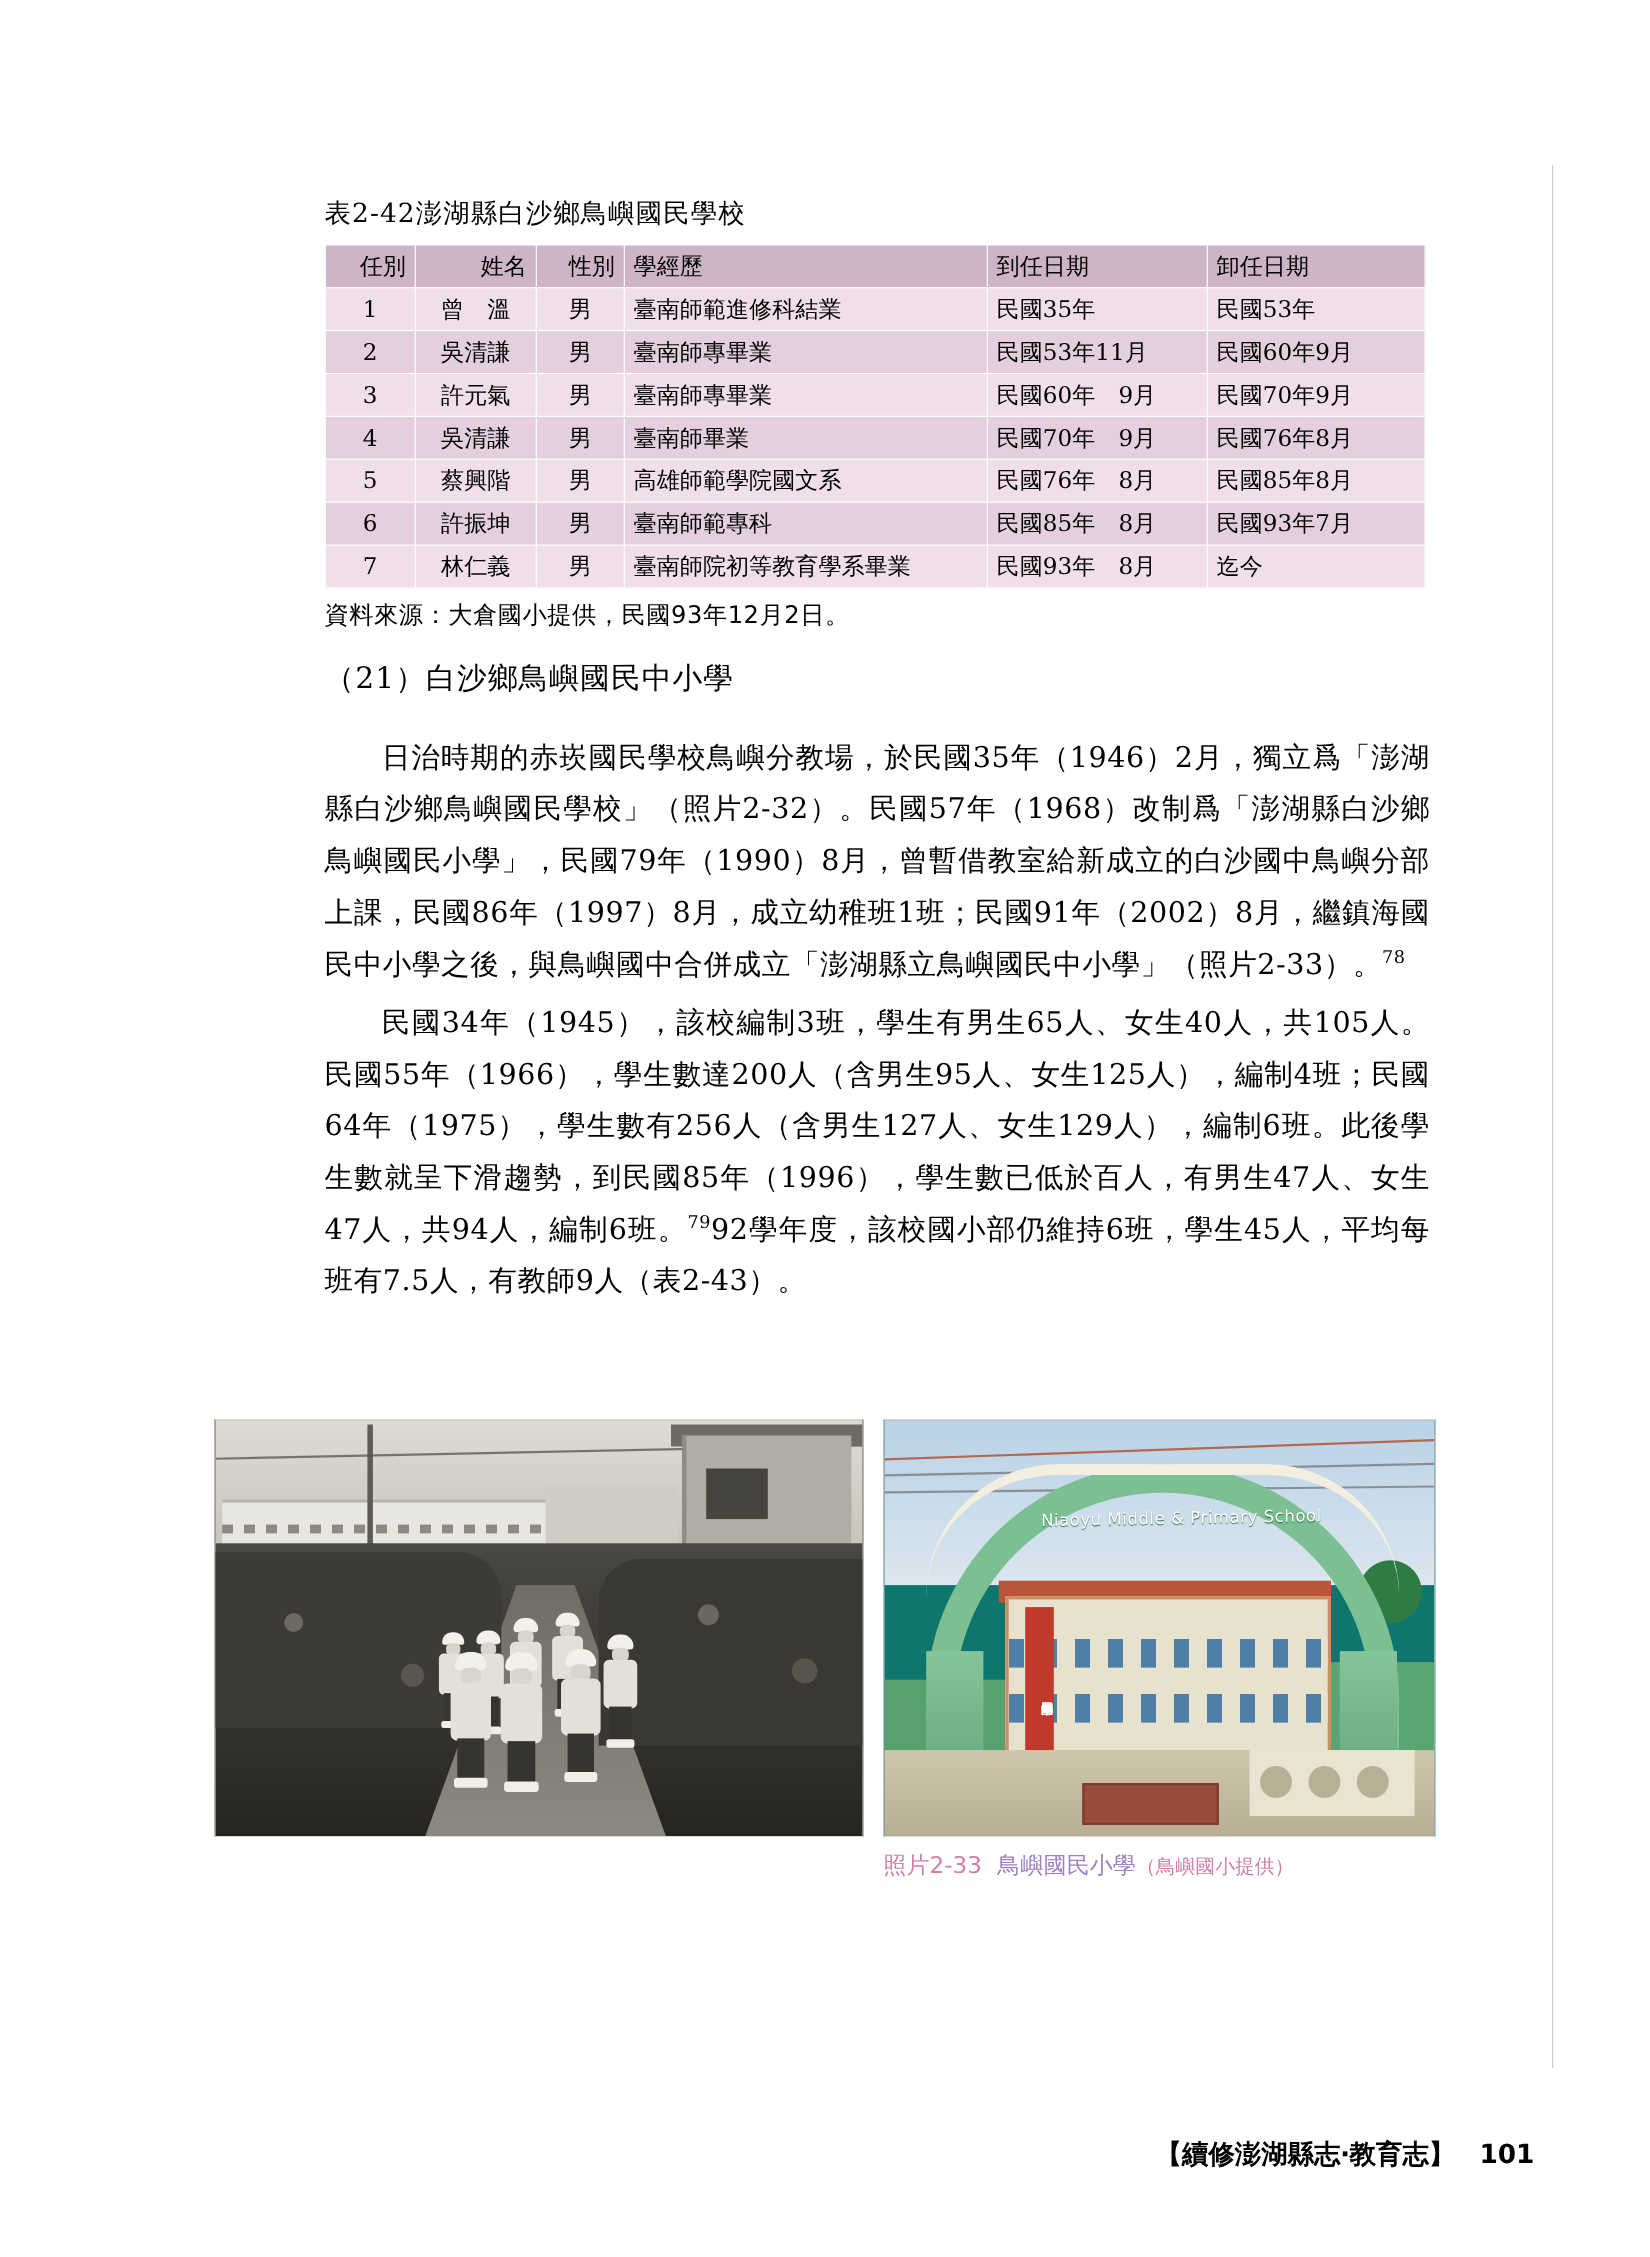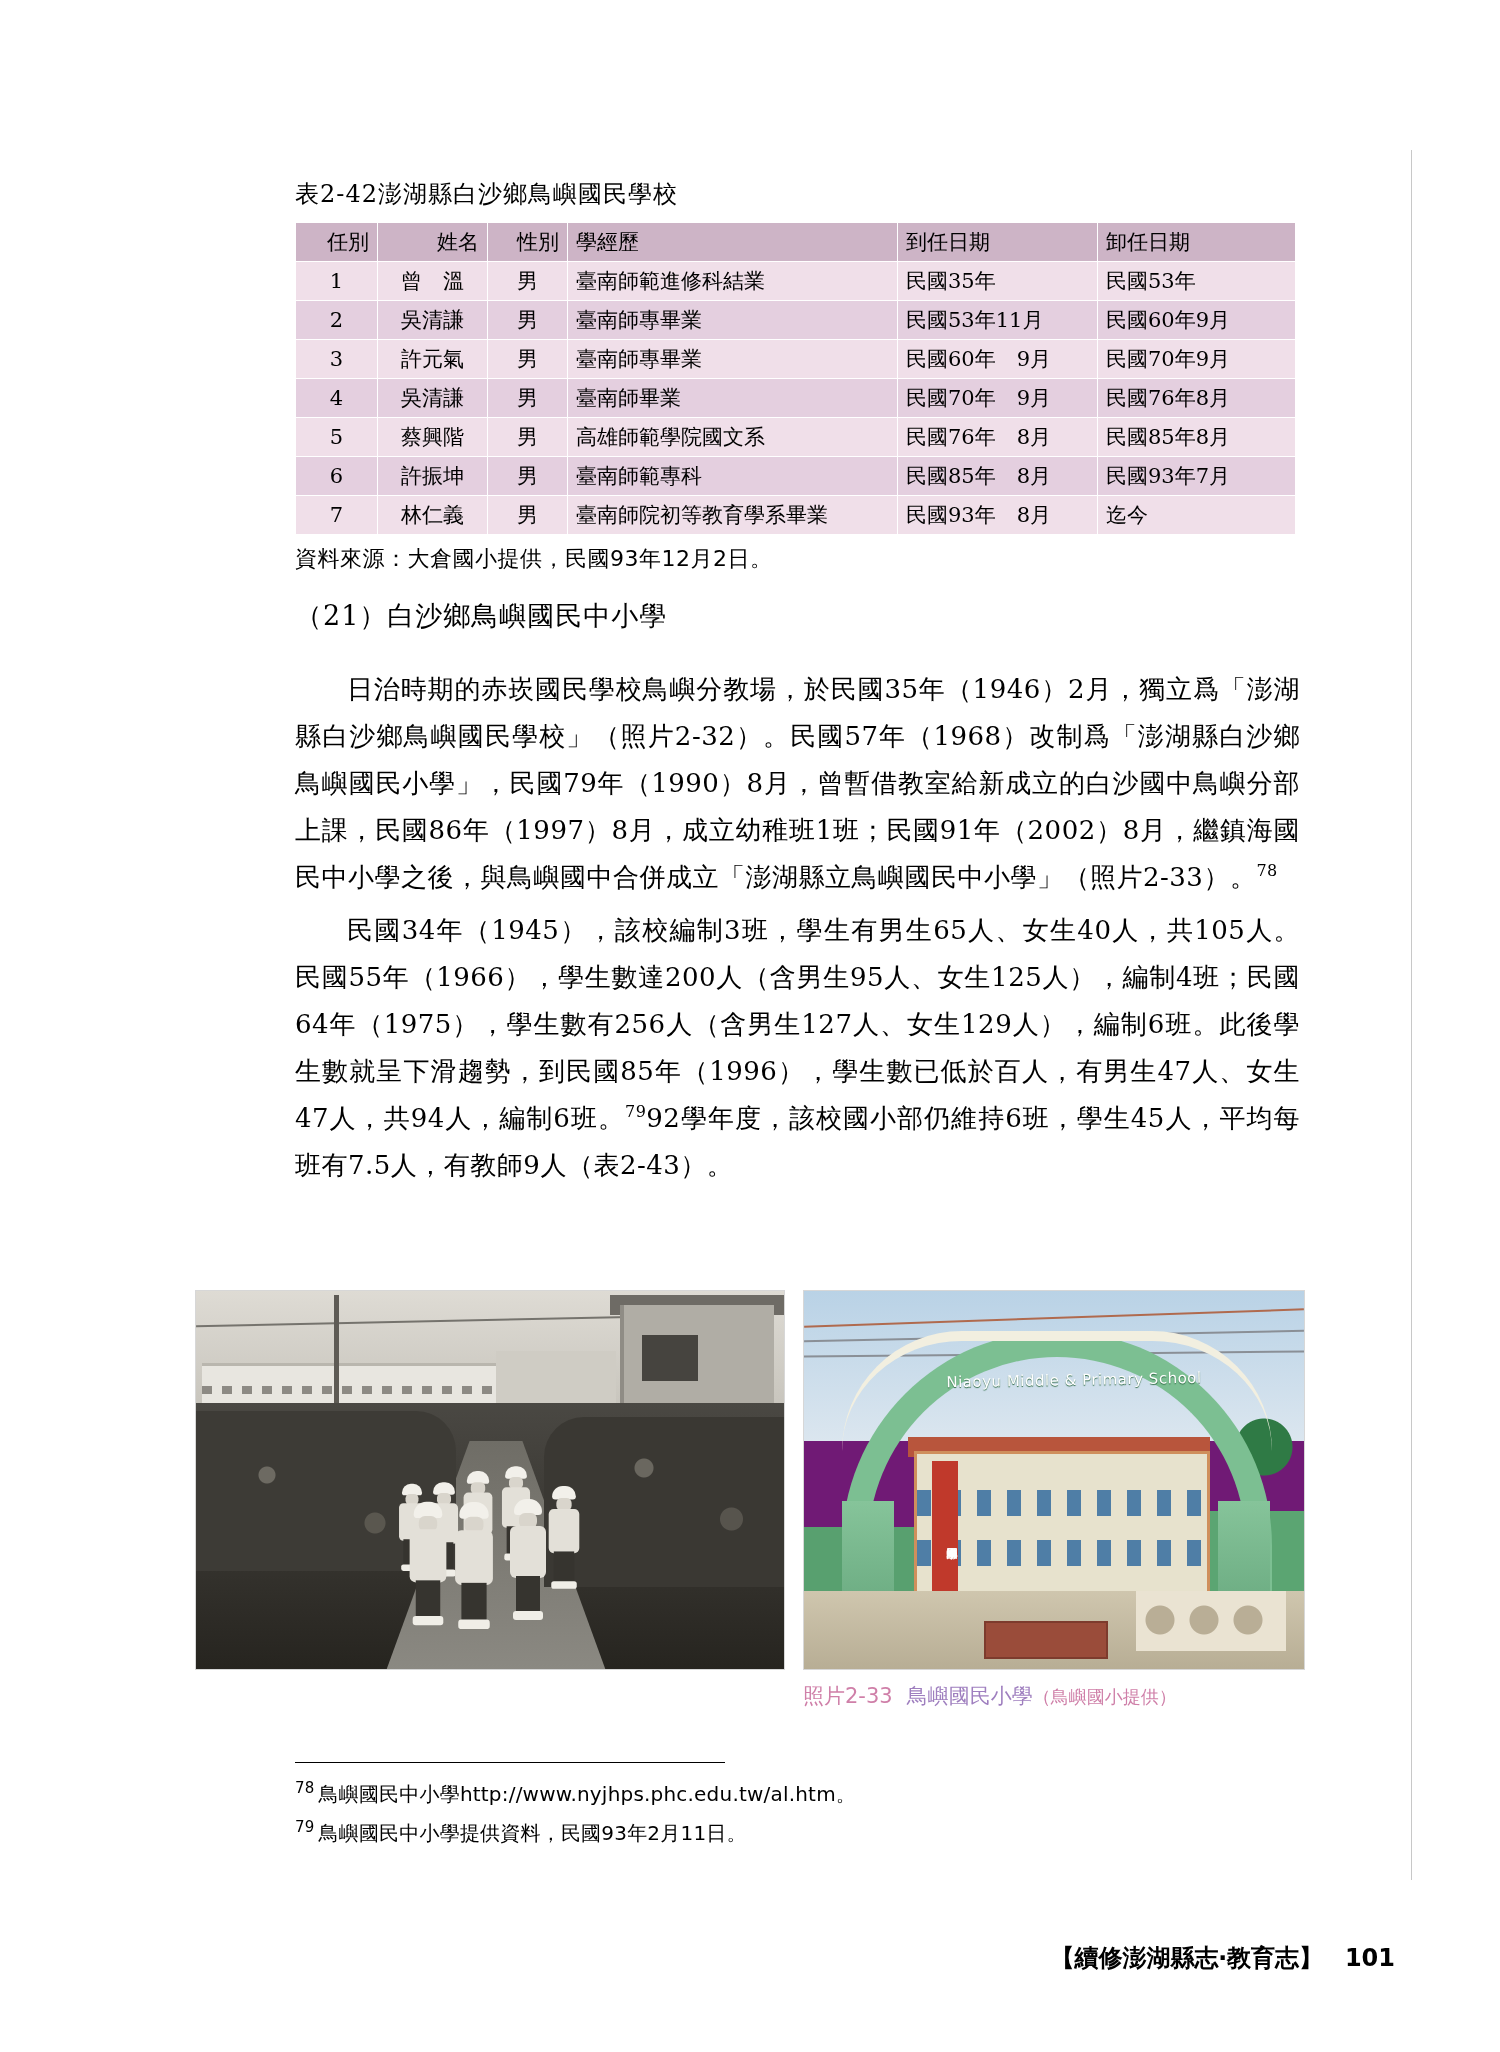--- a/index.html
+++ b/index.html
@@ -234,21 +234,21 @@
   .bw .k1 { left: 228px; top: 178px; transform: scale(.78); }
   .bw .k2 { left: 262px; top: 168px; transform: scale(.8); }
   .bw .k3 { left: 300px; top: 162px; transform: scale(.78); }
   .bw .k4 { left: 212px; top: 212px; transform: scale(1.02); }
   .bw .k5 { left: 258px; top: 214px; transform: scale(1.05); }
   .bw .k6 { left: 312px; top: 208px; transform: scale(1.0); }
   .bw .k7 { left: 348px; top: 186px; transform: scale(.85); }
   .bw .k8 { left: 196px; top: 176px; transform: scale(.72); }
 
   
-  .color-photo { background: #701a75; text-decoration: underline; }
+  .color-photo { background: #0f766e; text-decoration: underline; }
   .cp .sky {
     position:absolute; left:0; top:0; width:100%; height:150px;
     background: linear-gradient(#b9d2e6, #dbe6ef);
   }
   .cp .wire1, .cp .wire2, .cp .wire3 {
     position:absolute; left:0; width:100%; height:2px; background:#b06a4e;
   }
   .cp .wire1 { top: 26px; transform: rotate(-2deg); }
   .cp .wire2 { top: 44px; transform: rotate(-1.2deg); background:#8a8f96; }
   .cp .wire3 { top: 62px; transform: rotate(-0.6deg); background:#8a8f96; }
@@ -565,27 +565,18 @@
         <div class="mat"></div>
         <div class="balustrade"></div>
       </div>
       <div class="fig-caption">
         <span class="cap-label">照片2-33</span><span class="cap-title">鳥嶼國民小學</span><span class="cap-credit">（鳥嶼國小提供）</span>
       </div>
     </div>
 
   </div>
 
-  <div class="footnotes">
-    <div class="fn-rule"></div>
-    <div class="fn-line">
-      <sup>78</sup><span>鳥嶼國民中小學http://www.nyjhps.phc.edu.tw/al.htm。</span>
-    </div>
-    <div class="fn-line">
-      <sup>79</sup><span>鳥嶼國民中小學提供資料，民國93年2月11日。</span>
-    </div>
-  </div>
 
   <div class="footer">
     <span class="title">【續修澎湖縣志‧教育志】</span><span>101</span>
   </div>
 
 </div>
 
 </body></html>

